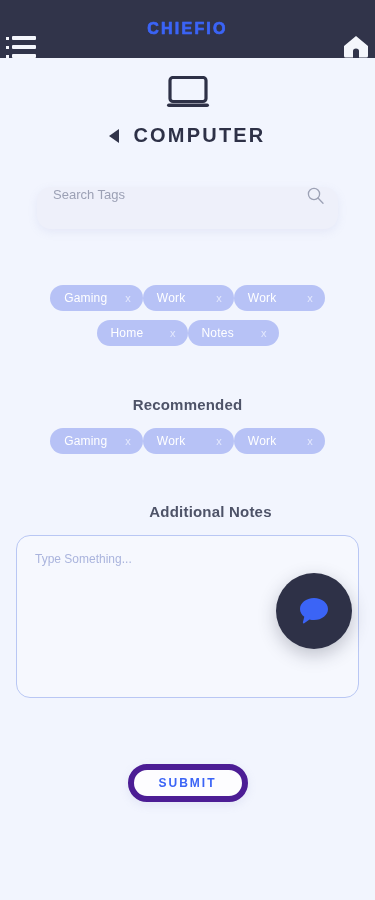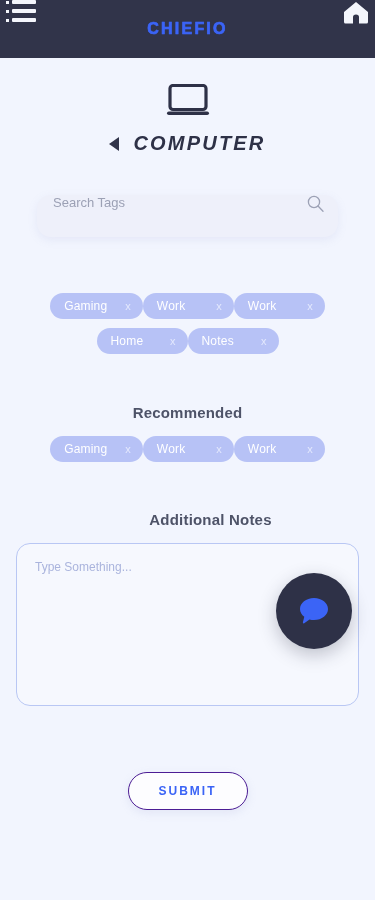--- a/index.html
+++ b/index.html
@@ -14,21 +14,21 @@
     font-family: "Liberation Sans", sans-serif;
     background: #f2f5fe;
     position: relative;
   }
 
   
   .header {
     height: 58px;
     background: #31344a;
     display: flex;
-    align-items: flex-start;
+    align-items: flex-end;
     justify-content: space-between;
     padding: 0 6px;
     position: relative;
   }
 
   .menu-icon {
     width: 30px;
     height: 22px;
     display: flex;
     flex-direction: column;
@@ -64,23 +64,22 @@
     letter-spacing: 2.2px;
     color: #3b64f6;
     -webkit-text-stroke: 0.6px #3b64f6;
     text-shadow: 0 0 1px rgba(59,100,246,0.6);
   }
 
   .home-icon { width: 26px; height: 24px; cursor: pointer; }
 
   
   .title-block {
-    padding-top: 26px;
+    padding-top: 18px;
     text-align: center;
-    font-style: italic;
   }
   .laptop-icon { display: block; margin: 0 auto; }
 
   .title-row {
     display: flex;
     align-items: center;
     justify-content: center;
     gap: 14px;
     margin-top: 16px;
   }
@@ -198,21 +197,21 @@
     cursor: pointer;
     box-shadow: 0 6px 18px rgba(46,49,71,0.28);
   }
 
   
   .submit-wrap { text-align: center; margin-top: 62px; }
   .submit-btn {
     width: 120px;
     height: 38px;
     border-radius: 19px;
-    border: 1px solid #4c1d95;
+    border: 6px solid #4c1d95;
     background: #fdfdff;
     color: #3b64f6;
     font-family: "Liberation Sans", sans-serif;
     font-size: 12px;
     font-weight: 700;
     letter-spacing: 2px;
     cursor: pointer;
     box-shadow: 0 3px 10px rgba(140,150,200,0.16);
   }
 </style>

